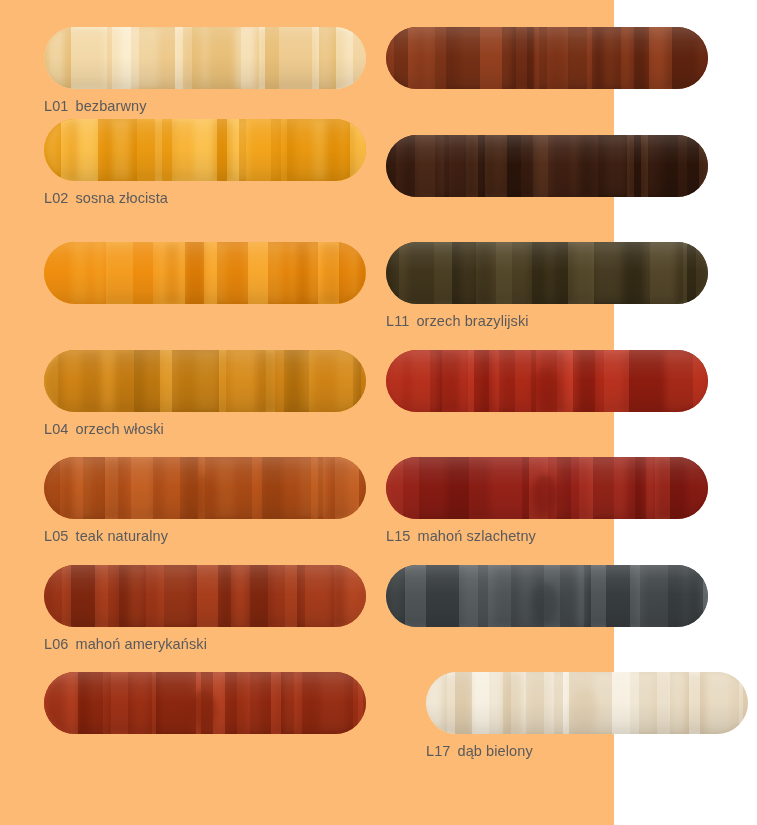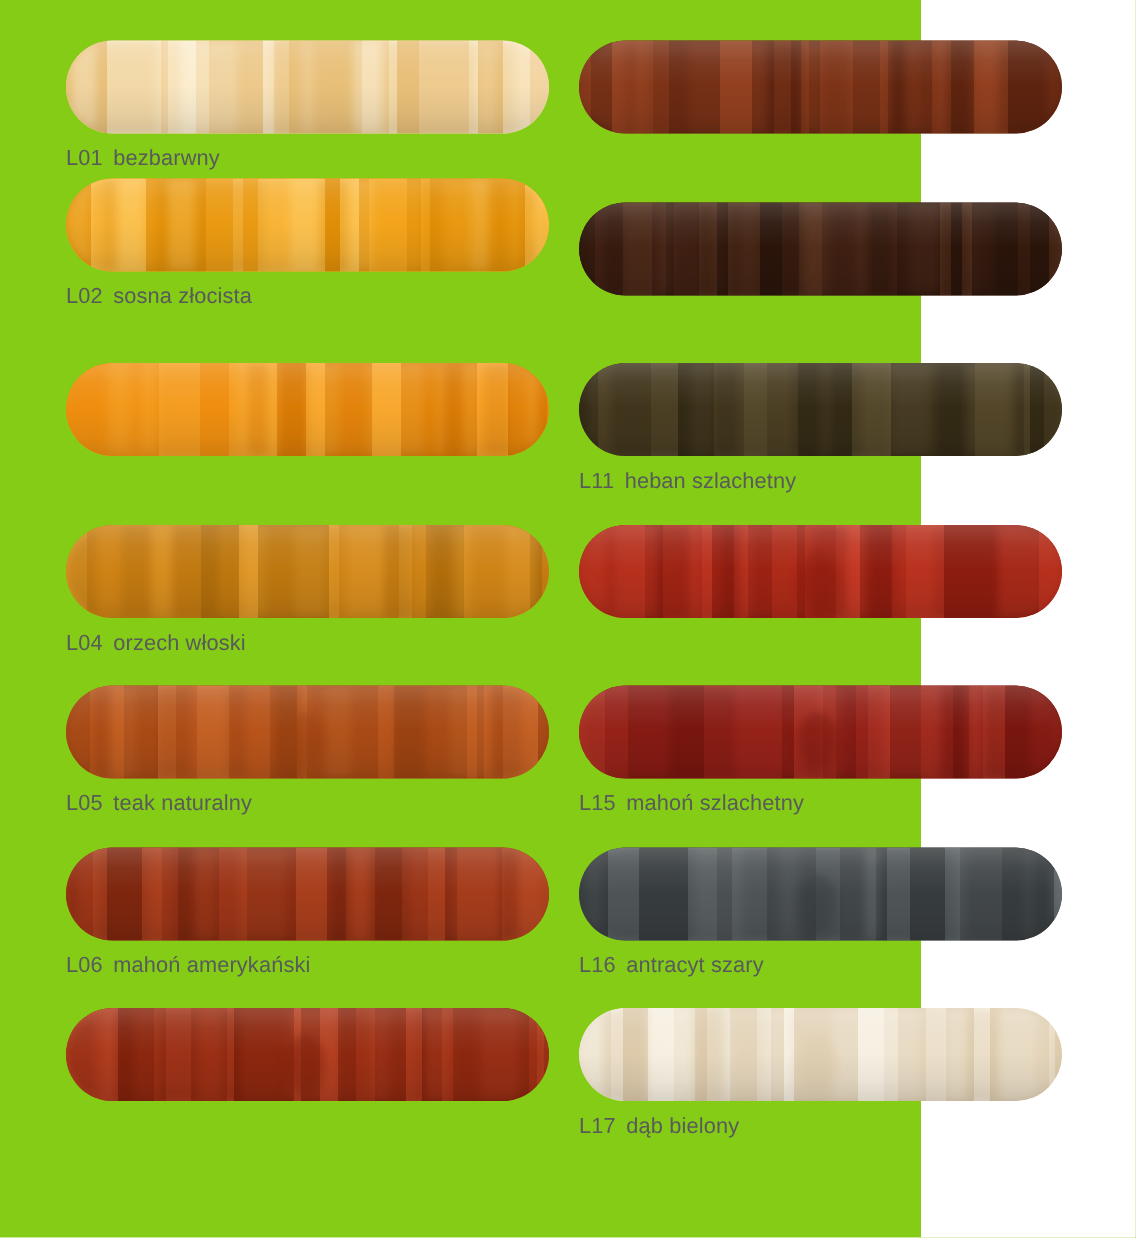--- a/index.html
+++ b/index.html
@@ -10,21 +10,21 @@
   body {
     width: 757px;
     height: 825px;
     font-family: "Liberation Sans", sans-serif;
     overflow: hidden;
   }
   #chart {
     position: relative;
     width: 614px;
     height: 825px;
-    background: #84cc16;
+    background: #fdba74;
   }
   .swatch-cell {
     position: absolute;
     width: 322px;
   }
   .col-left  { left: 44px; }
   .col-right { left: 386px; }
 
   .swatch {
     position: relative;
@@ -110,21 +110,21 @@
         <div class="grain" style="background-image: linear-gradient(to right, rgb(239, 143, 16) 0%, rgb(239, 143, 16) 2.82%, rgb(239, 143, 16) 2.82%, rgb(239, 143, 16) 8.68%, rgb(248, 168, 47) 8.68%, rgb(248, 168, 47) 13.73%, rgb(239, 143, 16) 13.73%, rgb(239, 143, 16) 15.12%, rgb(248, 168, 47) 15.12%, rgb(248, 168, 47) 19.06%, rgb(239, 143, 16) 19.06%, rgb(239, 143, 16) 24.86%, rgb(239, 143, 16) 24.86%, rgb(239, 143, 16) 29.06%, rgb(239, 143, 16) 29.06%, rgb(239, 143, 16) 34.41%, rgb(239, 143, 16) 34.41%, rgb(239, 143, 16) 35.93%, rgb(248, 168, 47) 35.93%, rgb(248, 168, 47) 37.49%, rgb(217, 122, 6) 37.49%, rgb(217, 122, 6) 40.5%, rgb(217, 122, 6) 40.5%, rgb(217, 122, 6) 41.82%, rgb(248, 168, 47) 41.82%, rgb(248, 168, 47) 44.03%, rgb(217, 122, 6) 44.03%, rgb(217, 122, 6) 49.99%, rgb(248, 168, 47) 49.99%, rgb(248, 168, 47) 56.42%, rgb(239, 143, 16) 56.42%, rgb(239, 143, 16) 62.31%, rgb(248, 168, 47) 62.31%, rgb(248, 168, 47) 66.78%, rgb(248, 168, 47) 66.78%, rgb(248, 168, 47) 72.35%, rgb(248, 168, 47) 72.35%, rgb(248, 168, 47) 73.93%, rgb(239, 143, 16) 73.93%, rgb(239, 143, 16) 76.86%, rgb(248, 168, 47) 76.86%, rgb(248, 168, 47) 78.24%, rgb(217, 122, 6) 78.24%, rgb(217, 122, 6) 82.28%, rgb(248, 168, 47) 82.28%, rgb(248, 168, 47) 85.31%, rgb(239, 143, 16) 85.31%, rgb(239, 143, 16) 86.98%, rgb(217, 122, 6) 86.98%, rgb(217, 122, 6) 91.65%, rgb(239, 143, 16) 91.65%, rgb(239, 143, 16) 95.46%, rgb(248, 168, 47) 95.46%, rgb(248, 168, 47) 97.65%, rgb(217, 122, 6) 97.65%, rgb(217, 122, 6) 100%, rgb(239, 143, 16) 100%); opacity: 0.45; filter: blur(3px);"></div>
         <div class="sheen"></div>
       </div>
     </div>
     <div class="swatch-cell col-right" style="top: 242px;">
       <div class="swatch" style="background: rgb(75, 63, 36);">
         <div class="grain" style="background-image: linear-gradient(to right, rgb(51, 42, 22) 0%, rgb(51, 42, 22) 3.93%, rgb(75, 63, 36) 3.93%, rgb(75, 63, 36) 5.72%, rgb(75, 63, 36) 5.72%, rgb(75, 63, 36) 11.71%, rgb(75, 63, 36) 11.71%, rgb(75, 63, 36) 14.95%, rgb(93, 80, 49) 14.95%, rgb(93, 80, 49) 20.47%, rgb(51, 42, 22) 20.47%, rgb(51, 42, 22) 25.1%, rgb(51, 42, 22) 25.1%, rgb(51, 42, 22) 28.04%, rgb(75, 63, 36) 28.04%, rgb(75, 63, 36) 34.2%, rgb(93, 80, 49) 34.2%, rgb(93, 80, 49) 39%, rgb(75, 63, 36) 39%, rgb(75, 63, 36) 41.02%, rgb(75, 63, 36) 41.02%, rgb(75, 63, 36) 45.36%, rgb(51, 42, 22) 45.36%, rgb(51, 42, 22) 51.23%, rgb(51, 42, 22) 51.23%, rgb(51, 42, 22) 54.44%, rgb(51, 42, 22) 54.44%, rgb(51, 42, 22) 56.51%, rgb(93, 80, 49) 56.51%, rgb(93, 80, 49) 59.87%, rgb(93, 80, 49) 59.87%, rgb(93, 80, 49) 64.62%, rgb(51, 42, 22) 64.62%, rgb(51, 42, 22) 70.89%, rgb(51, 42, 22) 70.89%, rgb(51, 42, 22) 73.51%, rgb(51, 42, 22) 73.51%, rgb(51, 42, 22) 79.77%, rgb(51, 42, 22) 79.77%, rgb(51, 42, 22) 82.07%, rgb(75, 63, 36) 82.07%, rgb(75, 63, 36) 85.51%, rgb(75, 63, 36) 85.51%, rgb(75, 63, 36) 92.11%, rgb(93, 80, 49) 92.11%, rgb(93, 80, 49) 93.34%, rgb(51, 42, 22) 93.34%, rgb(51, 42, 22) 96.31%, rgb(75, 63, 36) 96.31%, rgb(75, 63, 36) 100%, rgb(75, 63, 36) 100%);"></div>
         <div class="grain" style="background-image: linear-gradient(to right, rgb(51, 42, 22) 0%, rgb(51, 42, 22) 1.83%, rgb(75, 63, 36) 1.83%, rgb(75, 63, 36) 6.53%, rgb(51, 42, 22) 6.53%, rgb(51, 42, 22) 12.57%, rgb(51, 42, 22) 12.57%, rgb(51, 42, 22) 19.1%, rgb(51, 42, 22) 19.1%, rgb(51, 42, 22) 23.23%, rgb(75, 63, 36) 23.23%, rgb(75, 63, 36) 27.87%, rgb(51, 42, 22) 27.87%, rgb(51, 42, 22) 33.01%, rgb(75, 63, 36) 33.01%, rgb(75, 63, 36) 38.26%, rgb(75, 63, 36) 38.26%, rgb(75, 63, 36) 44.2%, rgb(51, 42, 22) 44.2%, rgb(51, 42, 22) 49.82%, rgb(75, 63, 36) 49.82%, rgb(75, 63, 36) 52.22%, rgb(51, 42, 22) 52.22%, rgb(51, 42, 22) 58.68%, rgb(75, 63, 36) 58.68%, rgb(75, 63, 36) 62.06%, rgb(75, 63, 36) 62.06%, rgb(75, 63, 36) 64.67%, rgb(93, 80, 49) 64.67%, rgb(93, 80, 49) 66.68%, rgb(93, 80, 49) 66.68%, rgb(93, 80, 49) 72.52%, rgb(75, 63, 36) 72.52%, rgb(75, 63, 36) 73.9%, rgb(51, 42, 22) 73.9%, rgb(51, 42, 22) 80.14%, rgb(93, 80, 49) 80.14%, rgb(93, 80, 49) 85.04%, rgb(93, 80, 49) 85.04%, rgb(93, 80, 49) 89.92%, rgb(51, 42, 22) 89.92%, rgb(51, 42, 22) 92.04%, rgb(51, 42, 22) 92.04%, rgb(51, 42, 22) 93.34%, rgb(51, 42, 22) 93.34%, rgb(51, 42, 22) 95.76%, rgb(51, 42, 22) 95.76%, rgb(51, 42, 22) 100%, rgb(75, 63, 36) 100%); opacity: 0.45; filter: blur(3px);"></div>
         <div class="sheen"></div>
       </div>
-      <div class="label"><span class="code">L11</span><span>heban szlachetny</span></div>
+      <div class="label"><span class="code">L11</span><span>orzech brazylijski</span></div>
     </div>
     <div class="swatch-cell col-left" style="top: 349.5px;">
       <div class="swatch" style="background: rgb(207, 132, 22);">
         <div class="grain" style="background-image: linear-gradient(to right, rgb(224, 154, 43) 0%, rgb(224, 154, 43) 4.27%, rgb(207, 132, 22) 4.27%, rgb(207, 132, 22) 9.58%, rgb(207, 132, 22) 9.58%, rgb(207, 132, 22) 15.47%, rgb(207, 132, 22) 15.47%, rgb(207, 132, 22) 21.71%, rgb(207, 132, 22) 21.71%, rgb(207, 132, 22) 23.65%, rgb(207, 132, 22) 23.65%, rgb(207, 132, 22) 28.02%, rgb(176, 109, 12) 28.02%, rgb(176, 109, 12) 33.24%, rgb(176, 109, 12) 33.24%, rgb(176, 109, 12) 35.9%, rgb(224, 154, 43) 35.9%, rgb(224, 154, 43) 39.78%, rgb(176, 109, 12) 39.78%, rgb(176, 109, 12) 43.27%, rgb(176, 109, 12) 43.27%, rgb(176, 109, 12) 48.01%, rgb(176, 109, 12) 48.01%, rgb(176, 109, 12) 54.46%, rgb(224, 154, 43) 54.46%, rgb(224, 154, 43) 56.54%, rgb(207, 132, 22) 56.54%, rgb(207, 132, 22) 60.1%, rgb(207, 132, 22) 60.1%, rgb(207, 132, 22) 65.1%, rgb(207, 132, 22) 65.1%, rgb(207, 132, 22) 68.92%, rgb(224, 154, 43) 68.92%, rgb(224, 154, 43) 71.7%, rgb(207, 132, 22) 71.7%, rgb(207, 132, 22) 74.5%, rgb(176, 109, 12) 74.5%, rgb(176, 109, 12) 80.01%, rgb(176, 109, 12) 80.01%, rgb(176, 109, 12) 82.45%, rgb(207, 132, 22) 82.45%, rgb(207, 132, 22) 87.55%, rgb(207, 132, 22) 87.55%, rgb(207, 132, 22) 92.76%, rgb(207, 132, 22) 92.76%, rgb(207, 132, 22) 96.05%, rgb(176, 109, 12) 96.05%, rgb(176, 109, 12) 98.56%, rgb(207, 132, 22) 98.56%, rgb(207, 132, 22) 100%, rgb(207, 132, 22) 100%);"></div>
         <div class="grain" style="background-image: linear-gradient(to right, rgb(176, 109, 12) 0%, rgb(176, 109, 12) 6.34%, rgb(207, 132, 22) 6.34%, rgb(207, 132, 22) 9.88%, rgb(207, 132, 22) 9.88%, rgb(207, 132, 22) 11.41%, rgb(176, 109, 12) 11.41%, rgb(176, 109, 12) 17.59%, rgb(224, 154, 43) 17.59%, rgb(224, 154, 43) 21.9%, rgb(176, 109, 12) 21.9%, rgb(176, 109, 12) 25.38%, rgb(176, 109, 12) 25.38%, rgb(176, 109, 12) 31.45%, rgb(207, 132, 22) 31.45%, rgb(207, 132, 22) 36.62%, rgb(224, 154, 43) 36.62%, rgb(224, 154, 43) 41.48%, rgb(207, 132, 22) 41.48%, rgb(207, 132, 22) 45.65%, rgb(207, 132, 22) 45.65%, rgb(207, 132, 22) 47.44%, rgb(224, 154, 43) 47.44%, rgb(224, 154, 43) 53.54%, rgb(207, 132, 22) 53.54%, rgb(207, 132, 22) 58.09%, rgb(224, 154, 43) 58.09%, rgb(224, 154, 43) 62.85%, rgb(224, 154, 43) 62.85%, rgb(224, 154, 43) 65.94%, rgb(176, 109, 12) 65.94%, rgb(176, 109, 12) 71.73%, rgb(207, 132, 22) 71.73%, rgb(207, 132, 22) 75.53%, rgb(176, 109, 12) 75.53%, rgb(176, 109, 12) 76.92%, rgb(176, 109, 12) 76.92%, rgb(176, 109, 12) 79.65%, rgb(207, 132, 22) 79.65%, rgb(207, 132, 22) 80.98%, rgb(224, 154, 43) 80.98%, rgb(224, 154, 43) 83.84%, rgb(207, 132, 22) 83.84%, rgb(207, 132, 22) 87.9%, rgb(207, 132, 22) 87.9%, rgb(207, 132, 22) 89.7%, rgb(207, 132, 22) 89.7%, rgb(207, 132, 22) 91.07%, rgb(224, 154, 43) 91.07%, rgb(224, 154, 43) 97.31%, rgb(176, 109, 12) 97.31%, rgb(176, 109, 12) 100%, rgb(207, 132, 22) 100%); opacity: 0.45; filter: blur(3px);"></div>
         <div class="sheen"></div>
       </div>
       <div class="label"><span class="code">L04</span><span>orzech włoski</span></div>
     </div>
     <div class="swatch-cell col-right" style="top: 349.5px;">
@@ -161,31 +161,30 @@
       </div>
       <div class="label"><span class="code">L06</span><span>mahoń amerykański</span></div>
     </div>
     <div class="swatch-cell col-right" style="top: 564.5px;">
       <div class="swatch" style="background: rgb(76, 81, 83);">
         <div class="grain" style="background-image: linear-gradient(to right, rgb(56, 61, 63) 0%, rgb(56, 61, 63) 5.97%, rgb(99, 106, 108) 5.97%, rgb(99, 106, 108) 12.34%, rgb(56, 61, 63) 12.34%, rgb(56, 61, 63) 17.79%, rgb(56, 61, 63) 17.79%, rgb(56, 61, 63) 22.56%, rgb(99, 106, 108) 22.56%, rgb(99, 106, 108) 28.57%, rgb(76, 81, 83) 28.57%, rgb(76, 81, 83) 31.65%, rgb(99, 106, 108) 31.65%, rgb(99, 106, 108) 37.27%, rgb(99, 106, 108) 37.27%, rgb(99, 106, 108) 38.9%, rgb(76, 81, 83) 38.9%, rgb(76, 81, 83) 43.66%, rgb(76, 81, 83) 43.66%, rgb(76, 81, 83) 49.04%, rgb(99, 106, 108) 49.04%, rgb(99, 106, 108) 50.24%, rgb(99, 106, 108) 50.24%, rgb(99, 106, 108) 54.1%, rgb(76, 81, 83) 54.1%, rgb(76, 81, 83) 56.06%, rgb(76, 81, 83) 56.06%, rgb(76, 81, 83) 61.55%, rgb(56, 61, 63) 61.55%, rgb(56, 61, 63) 63.77%, rgb(99, 106, 108) 63.77%, rgb(99, 106, 108) 68.43%, rgb(56, 61, 63) 68.43%, rgb(56, 61, 63) 70.25%, rgb(56, 61, 63) 70.25%, rgb(56, 61, 63) 73.95%, rgb(56, 61, 63) 73.95%, rgb(56, 61, 63) 75.74%, rgb(99, 106, 108) 75.74%, rgb(99, 106, 108) 78.87%, rgb(76, 81, 83) 78.87%, rgb(76, 81, 83) 81.24%, rgb(76, 81, 83) 81.24%, rgb(76, 81, 83) 85.02%, rgb(76, 81, 83) 85.02%, rgb(76, 81, 83) 87.64%, rgb(56, 61, 63) 87.64%, rgb(56, 61, 63) 93.32%, rgb(56, 61, 63) 93.32%, rgb(56, 61, 63) 95.96%, rgb(56, 61, 63) 95.96%, rgb(56, 61, 63) 98.32%, rgb(99, 106, 108) 98.32%, rgb(99, 106, 108) 100%, rgb(76, 81, 83) 100%);"></div>
         <div class="grain" style="background-image: linear-gradient(to right, rgb(56, 61, 63) 0%, rgb(56, 61, 63) 1.38%, rgb(76, 81, 83) 1.38%, rgb(76, 81, 83) 4.64%, rgb(56, 61, 63) 4.64%, rgb(56, 61, 63) 11.12%, rgb(56, 61, 63) 11.12%, rgb(56, 61, 63) 15.53%, rgb(56, 61, 63) 15.53%, rgb(56, 61, 63) 20.76%, rgb(56, 61, 63) 20.76%, rgb(56, 61, 63) 23.94%, rgb(76, 81, 83) 23.94%, rgb(76, 81, 83) 29.17%, rgb(76, 81, 83) 29.17%, rgb(76, 81, 83) 33.89%, rgb(56, 61, 63) 33.89%, rgb(56, 61, 63) 38.85%, rgb(56, 61, 63) 38.85%, rgb(56, 61, 63) 41.31%, rgb(76, 81, 83) 41.31%, rgb(76, 81, 83) 45.54%, rgb(56, 61, 63) 45.54%, rgb(56, 61, 63) 49.85%, rgb(56, 61, 63) 49.85%, rgb(56, 61, 63) 54.74%, rgb(56, 61, 63) 54.74%, rgb(56, 61, 63) 59.25%, rgb(99, 106, 108) 59.25%, rgb(99, 106, 108) 62.25%, rgb(56, 61, 63) 62.25%, rgb(56, 61, 63) 67.77%, rgb(56, 61, 63) 67.77%, rgb(56, 61, 63) 72.66%, rgb(56, 61, 63) 72.66%, rgb(56, 61, 63) 77.34%, rgb(76, 81, 83) 77.34%, rgb(76, 81, 83) 80.19%, rgb(56, 61, 63) 80.19%, rgb(56, 61, 63) 85.77%, rgb(56, 61, 63) 85.77%, rgb(56, 61, 63) 92.36%, rgb(76, 81, 83) 92.36%, rgb(76, 81, 83) 93.69%, rgb(56, 61, 63) 93.69%, rgb(56, 61, 63) 97.94%, rgb(99, 106, 108) 97.94%, rgb(99, 106, 108) 100%, rgb(76, 81, 83) 100%); opacity: 0.45; filter: blur(3px);"></div>
         <div class="knot" style="left: 44%; top: 28%; width: 34px; height: 48px; background: radial-gradient(at 50% 40%, rgb(56, 61, 63) 0%, rgb(56, 61, 63) 35%, rgba(0, 0, 0, 0) 72%); filter: blur(2px);"></div>
         <div class="sheen"></div>
       </div>
-      <div class="label"><span class="code">L16</span><span>antracyt szary</span></div>
     </div>
     <div class="swatch-cell col-left" style="top: 672px;">
       <div class="swatch" style="background: rgb(156, 48, 21);">
         <div class="grain" style="background-image: linear-gradient(to right, rgb(180, 64, 34) 0%, rgb(180, 64, 34) 6.31%, rgb(180, 64, 34) 6.31%, rgb(180, 64, 34) 10.69%, rgb(128, 34, 12) 10.69%, rgb(128, 34, 12) 16.05%, rgb(128, 34, 12) 16.05%, rgb(128, 34, 12) 18.32%, rgb(156, 48, 21) 18.32%, rgb(156, 48, 21) 20.75%, rgb(180, 64, 34) 20.75%, rgb(180, 64, 34) 23.57%, rgb(180, 64, 34) 23.57%, rgb(180, 64, 34) 25.97%, rgb(156, 48, 21) 25.97%, rgb(156, 48, 21) 29.6%, rgb(156, 48, 21) 29.6%, rgb(156, 48, 21) 33.43%, rgb(180, 64, 34) 33.43%, rgb(180, 64, 34) 34.79%, rgb(128, 34, 12) 34.79%, rgb(128, 34, 12) 36.38%, rgb(128, 34, 12) 36.38%, rgb(128, 34, 12) 40.83%, rgb(128, 34, 12) 40.83%, rgb(128, 34, 12) 47.17%, rgb(180, 64, 34) 47.17%, rgb(180, 64, 34) 48.64%, rgb(128, 34, 12) 48.64%, rgb(128, 34, 12) 52.5%, rgb(180, 64, 34) 52.5%, rgb(180, 64, 34) 56.23%, rgb(128, 34, 12) 56.23%, rgb(128, 34, 12) 60.06%, rgb(156, 48, 21) 60.06%, rgb(156, 48, 21) 63.94%, rgb(128, 34, 12) 63.94%, rgb(128, 34, 12) 70.49%, rgb(180, 64, 34) 70.49%, rgb(180, 64, 34) 73.75%, rgb(128, 34, 12) 73.75%, rgb(128, 34, 12) 77.78%, rgb(156, 48, 21) 77.78%, rgb(156, 48, 21) 80.17%, rgb(128, 34, 12) 80.17%, rgb(128, 34, 12) 84.85%, rgb(128, 34, 12) 84.85%, rgb(128, 34, 12) 90.07%, rgb(128, 34, 12) 90.07%, rgb(128, 34, 12) 95.96%, rgb(156, 48, 21) 95.96%, rgb(156, 48, 21) 97.61%, rgb(180, 64, 34) 97.61%, rgb(180, 64, 34) 99.01%, rgb(156, 48, 21) 99.01%, rgb(156, 48, 21) 100%, rgb(156, 48, 21) 100%);"></div>
         <div class="grain" style="background-image: linear-gradient(to right, rgb(128, 34, 12) 0%, rgb(128, 34, 12) 5.89%, rgb(156, 48, 21) 5.89%, rgb(156, 48, 21) 7.99%, rgb(180, 64, 34) 7.99%, rgb(180, 64, 34) 9.96%, rgb(128, 34, 12) 9.96%, rgb(128, 34, 12) 14.02%, rgb(156, 48, 21) 14.02%, rgb(156, 48, 21) 19.43%, rgb(128, 34, 12) 19.43%, rgb(128, 34, 12) 21.45%, rgb(128, 34, 12) 21.45%, rgb(128, 34, 12) 27.62%, rgb(156, 48, 21) 27.62%, rgb(156, 48, 21) 32.24%, rgb(128, 34, 12) 32.24%, rgb(128, 34, 12) 36.13%, rgb(156, 48, 21) 36.13%, rgb(156, 48, 21) 42.65%, rgb(156, 48, 21) 42.65%, rgb(156, 48, 21) 46.26%, rgb(180, 64, 34) 46.26%, rgb(180, 64, 34) 50.21%, rgb(180, 64, 34) 50.21%, rgb(180, 64, 34) 56.26%, rgb(156, 48, 21) 56.26%, rgb(156, 48, 21) 62.93%, rgb(180, 64, 34) 62.93%, rgb(180, 64, 34) 67.01%, rgb(156, 48, 21) 67.01%, rgb(156, 48, 21) 72.47%, rgb(128, 34, 12) 72.47%, rgb(128, 34, 12) 74.28%, rgb(180, 64, 34) 74.28%, rgb(180, 64, 34) 79.62%, rgb(156, 48, 21) 79.62%, rgb(156, 48, 21) 85.8%, rgb(180, 64, 34) 85.8%, rgb(180, 64, 34) 87.83%, rgb(180, 64, 34) 87.83%, rgb(180, 64, 34) 89.66%, rgb(180, 64, 34) 89.66%, rgb(180, 64, 34) 93.75%, rgb(156, 48, 21) 93.75%, rgb(156, 48, 21) 97.39%, rgb(156, 48, 21) 97.39%, rgb(156, 48, 21) 100%, rgb(156, 48, 21) 100%); opacity: 0.45; filter: blur(3px);"></div>
         <div class="knot" style="left: 44%; top: 28%; width: 34px; height: 48px; background: radial-gradient(at 50% 40%, rgb(128, 34, 12) 0%, rgb(128, 34, 12) 35%, rgba(0, 0, 0, 0) 72%); filter: blur(2px);"></div>
         <div class="sheen"></div>
       </div>
     </div>
-    <div class="swatch-cell col-right" style="top: 672px;">
+    <div class="swatch-cell col-right" style="top: 672px; margin-left: 40px;">
       <div class="swatch" style="background: rgb(236, 224, 203);">
         <div class="grain" style="background-image: linear-gradient(to right, rgb(236, 224, 203) 0%, rgb(236, 224, 203) 6.65%, rgb(247, 240, 226) 6.65%, rgb(247, 240, 226) 9.05%, rgb(221, 203, 172) 9.05%, rgb(221, 203, 172) 14.32%, rgb(247, 240, 226) 14.32%, rgb(247, 240, 226) 19.59%, rgb(236, 224, 203) 19.59%, rgb(236, 224, 203) 23.94%, rgb(221, 203, 172) 23.94%, rgb(221, 203, 172) 26.5%, rgb(236, 224, 203) 26.5%, rgb(236, 224, 203) 31.18%, rgb(221, 203, 172) 31.18%, rgb(221, 203, 172) 36.8%, rgb(236, 224, 203) 36.8%, rgb(236, 224, 203) 39.71%, rgb(221, 203, 172) 39.71%, rgb(221, 203, 172) 42.54%, rgb(247, 240, 226) 42.54%, rgb(247, 240, 226) 44.53%, rgb(221, 203, 172) 44.53%, rgb(221, 203, 172) 49.56%, rgb(221, 203, 172) 49.56%, rgb(221, 203, 172) 54.77%, rgb(221, 203, 172) 54.77%, rgb(221, 203, 172) 57.73%, rgb(247, 240, 226) 57.73%, rgb(247, 240, 226) 63.23%, rgb(236, 224, 203) 63.23%, rgb(236, 224, 203) 66.03%, rgb(221, 203, 172) 66.03%, rgb(221, 203, 172) 71.87%, rgb(236, 224, 203) 71.87%, rgb(236, 224, 203) 75.93%, rgb(221, 203, 172) 75.93%, rgb(221, 203, 172) 81.73%, rgb(247, 240, 226) 81.73%, rgb(247, 240, 226) 85.14%, rgb(221, 203, 172) 85.14%, rgb(221, 203, 172) 90.82%, rgb(221, 203, 172) 90.82%, rgb(221, 203, 172) 97.32%, rgb(236, 224, 203) 97.32%, rgb(236, 224, 203) 98.57%, rgb(221, 203, 172) 98.57%, rgb(221, 203, 172) 100%, rgb(236, 224, 203) 100%);"></div>
         <div class="grain" style="background-image: linear-gradient(to right, rgb(247, 240, 226) 0%, rgb(247, 240, 226) 4.89%, rgb(221, 203, 172) 4.89%, rgb(221, 203, 172) 11.35%, rgb(221, 203, 172) 11.35%, rgb(221, 203, 172) 14.31%, rgb(247, 240, 226) 14.31%, rgb(247, 240, 226) 18.01%, rgb(247, 240, 226) 18.01%, rgb(247, 240, 226) 23.6%, rgb(221, 203, 172) 23.6%, rgb(221, 203, 172) 29.96%, rgb(247, 240, 226) 29.96%, rgb(247, 240, 226) 31.56%, rgb(236, 224, 203) 31.56%, rgb(236, 224, 203) 36.1%, rgb(236, 224, 203) 36.1%, rgb(236, 224, 203) 38.9%, rgb(247, 240, 226) 38.9%, rgb(247, 240, 226) 43.98%, rgb(236, 224, 203) 43.98%, rgb(236, 224, 203) 46.98%, rgb(236, 224, 203) 46.98%, rgb(236, 224, 203) 50.57%, rgb(236, 224, 203) 50.57%, rgb(236, 224, 203) 52.29%, rgb(247, 240, 226) 52.29%, rgb(247, 240, 226) 55.61%, rgb(247, 240, 226) 55.61%, rgb(247, 240, 226) 60.77%, rgb(247, 240, 226) 60.77%, rgb(247, 240, 226) 66.18%, rgb(247, 240, 226) 66.18%, rgb(247, 240, 226) 70.41%, rgb(236, 224, 203) 70.41%, rgb(236, 224, 203) 76.41%, rgb(247, 240, 226) 76.41%, rgb(247, 240, 226) 80.41%, rgb(221, 203, 172) 80.41%, rgb(221, 203, 172) 84.38%, rgb(221, 203, 172) 84.38%, rgb(221, 203, 172) 86.96%, rgb(247, 240, 226) 86.96%, rgb(247, 240, 226) 88.31%, rgb(247, 240, 226) 88.31%, rgb(247, 240, 226) 91.33%, rgb(247, 240, 226) 91.33%, rgb(247, 240, 226) 94.39%, rgb(236, 224, 203) 94.39%, rgb(236, 224, 203) 97.85%, rgb(221, 203, 172) 97.85%, rgb(221, 203, 172) 100%, rgb(236, 224, 203) 100%); opacity: 0.45; filter: blur(3px);"></div>
         <div class="knot" style="left: 44%; top: 28%; width: 34px; height: 48px; background: radial-gradient(at 50% 40%, rgb(221, 203, 172) 0%, rgb(221, 203, 172) 35%, rgba(0, 0, 0, 0) 72%); filter: blur(2px);"></div>
         <div class="sheen"></div>
       </div>
       <div class="label"><span class="code">L17</span><span>dąb bielony</span></div>
     </div>
   </div>
 

